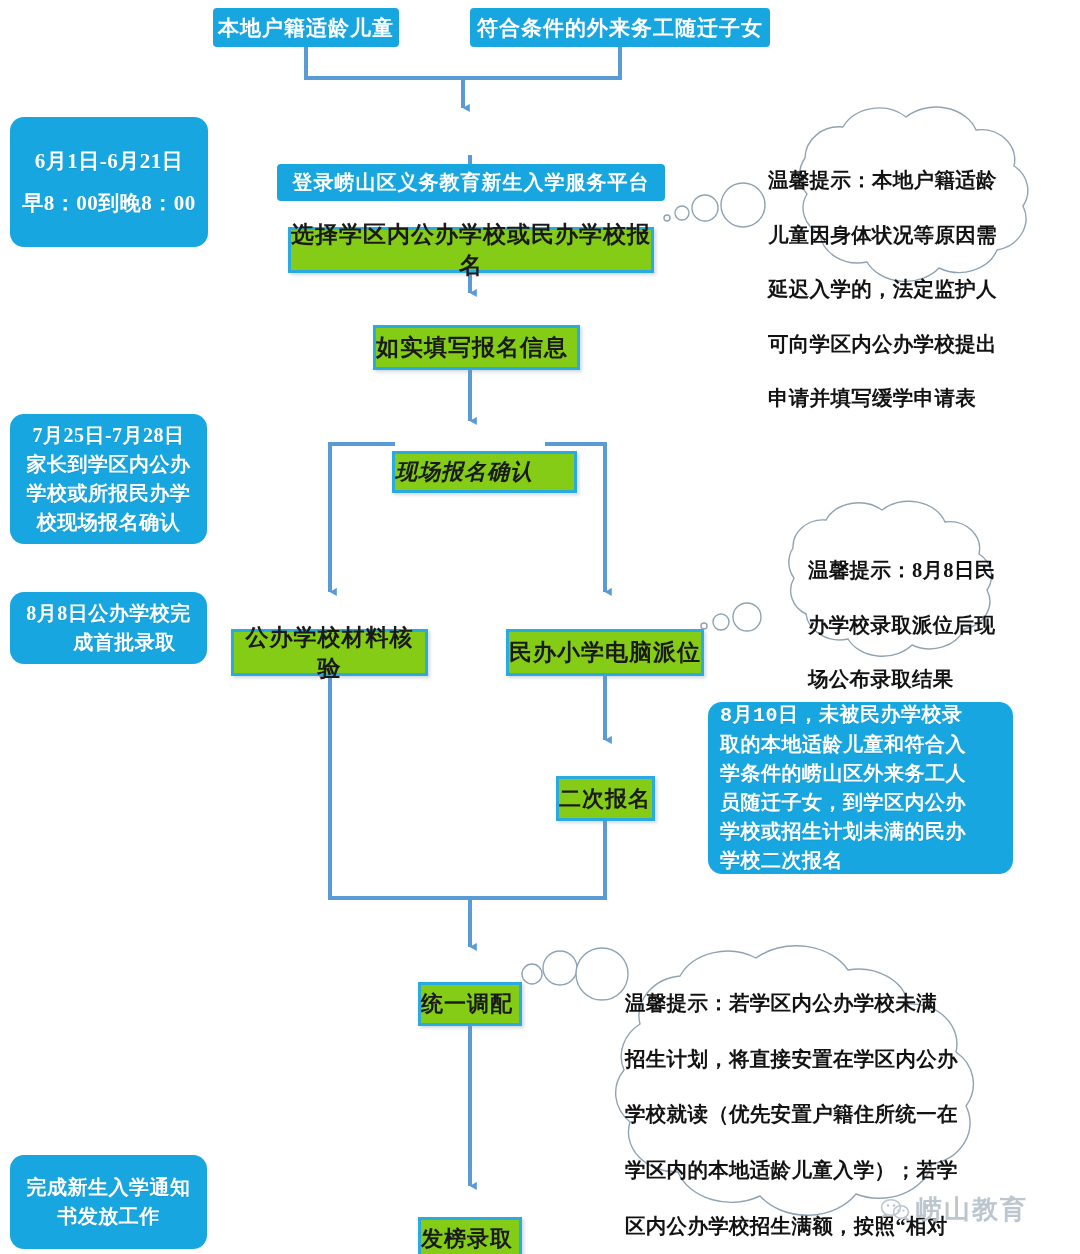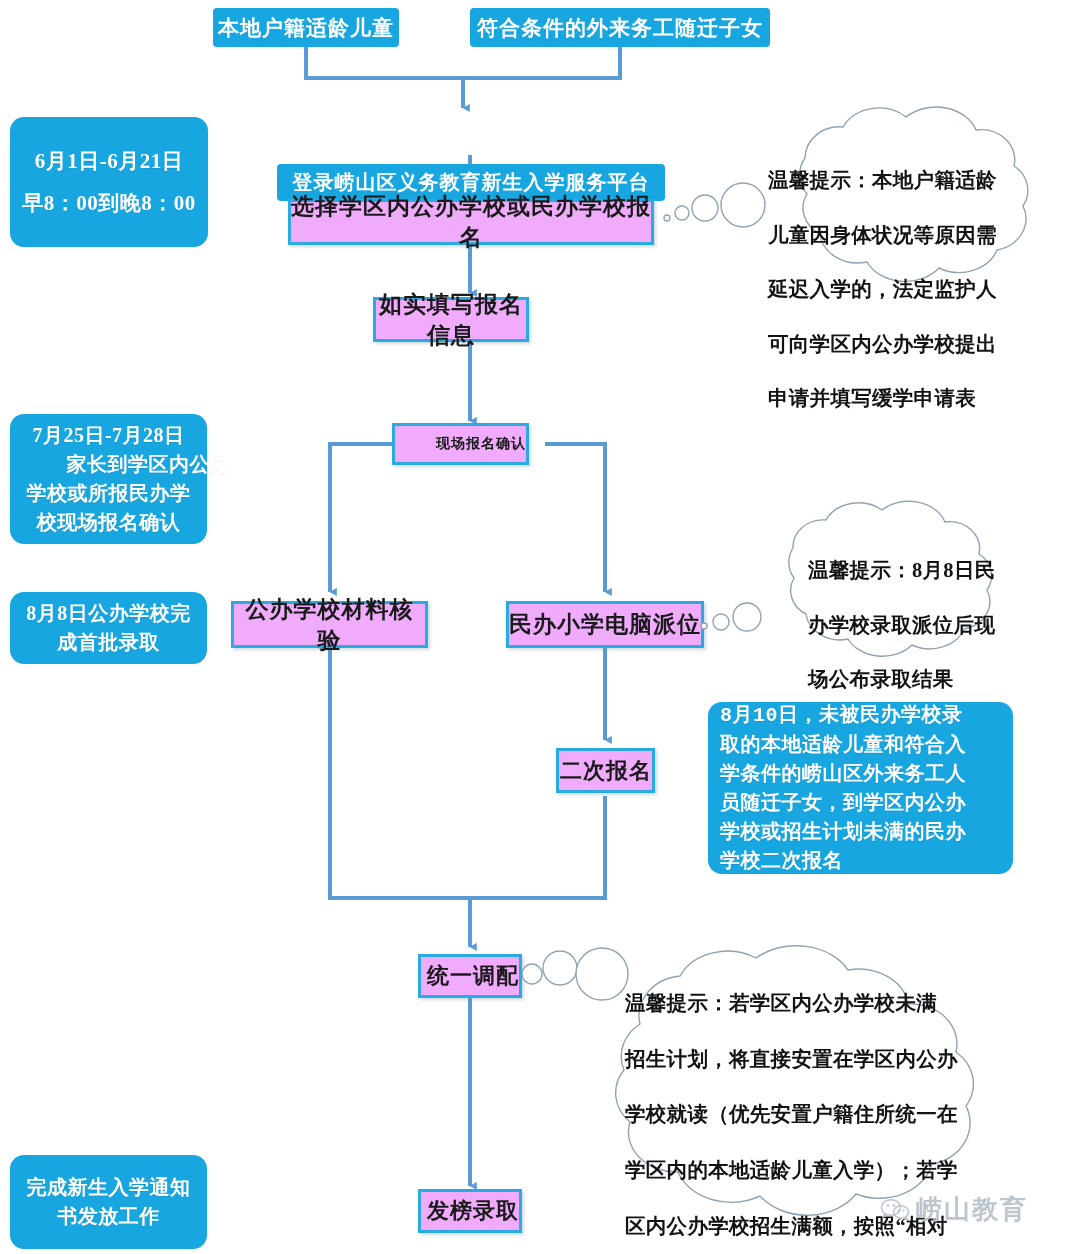--- a/index.html
+++ b/index.html
@@ -36,29 +36,30 @@
     font-weight:bold;
     display:flex;align-items:center;justify-content:center;
     box-sizing:border-box;
     text-align:center;
     letter-spacing:1px;
   }
 
   
   .node{
     position:absolute;
-    background:#f0abfc;
+    background:#84cc16;
     border:3px solid #29ABE2;
     color:#1a1a1a;
     font-weight:bold;
-    display:flex;align-items:center;justify-content:flex-end;
+    display:flex;align-items:center;justify-content:flex-start;
     box-sizing:border-box;
     text-align:center;
     letter-spacing:1px;
     box-shadow:2px 2px 3px rgba(120,150,170,.35);
+    margin-top:28px;
   }
 
   
   .cloud{position:absolute;}
   .cloud svg{position:absolute;left:0;top:0;overflow:visible;}
   .cloud .cloudtext{
     position:absolute;
     color:#131313;
     font-weight:bold;
     line-height:1.33;
@@ -120,25 +121,25 @@
   </div>
 
   <div class="pill" style="left:277px;top:118px;width:388px;height:37px;font-size:20px;margin-top:46px;">
     <span>登录崂山区义务教育新生入学服务平台</span>
   </div>
 
   <div class="node" style="left:288px;top:199px;width:366px;height:46px;font-size:23px;">
     <span>选择学区内公办学校或民办学校报名</span>
   </div>
 
-  <div class="node" style="left:373px;top:297px;width:156px;height:45px;font-size:23px;">
+  <div class="node" style="left:373px;top:297px;width:207px;height:45px;font-size:23px;">
     <span>如实填写报名信息</span>
   </div>
 
-  <div class="node" style="left:392px;top:423px;width:137px;height:42px;font-size:14px;">
+  <div class="node" style="left:392px;top:423px;width:185px;height:42px;font-size:22px;font-style:italic;">
     <span>现场报名确认</span>
   </div>
 
   <div class="node" style="left:231px;top:601px;width:197px;height:47px;font-size:23px;">
     <span>公办学校材料核验</span>
   </div>
 
   <div class="node" style="left:506px;top:601px;width:198px;height:47px;font-size:23px;">
     <span>民办小学电脑派位</span>
   </div>
@@ -158,30 +159,30 @@
   <div class="bluebox" style="left:10px;top:117px;width:198px;height:130px;font-size:21px;">
     <span>
       <span style="display:block;margin-bottom:12px;">6月1日-6月21日</span>
       <span style="display:block;">早8：00到晚8：00</span>
     </span>
   </div>
 
   <div class="bluebox" style="left:10px;top:414px;width:197px;height:130px;font-size:20px;">
     <span>
       <span style="display:block;">7月25日-7月28日</span>
-      <span style="display:block;padding-left:40px;">家长到学区内公办</span>
+      <span style="display:block;">家长到学区内公办</span>
       <span style="display:block;">学校或所报民办学</span>
       <span style="display:block;">校现场报名确认</span>
     </span>
   </div>
 
   <div class="bluebox" style="left:10px;top:592px;width:197px;height:72px;font-size:20px;">
     <span>
       <span style="display:block;">8月8日公办学校完</span>
-      <span style="display:block;">成首批录取</span>
+      <span style="display:block;margin-left:16px;">成首批录取</span>
     </span>
   </div>
 
   <div class="bluebox" style="left:10px;top:1155px;width:197px;height:94px;font-size:20px;">
     <span>
       <span style="display:block;">完成新生入学通知</span>
       <span style="display:block;">书发放工作</span>
     </span>
   </div>
 

